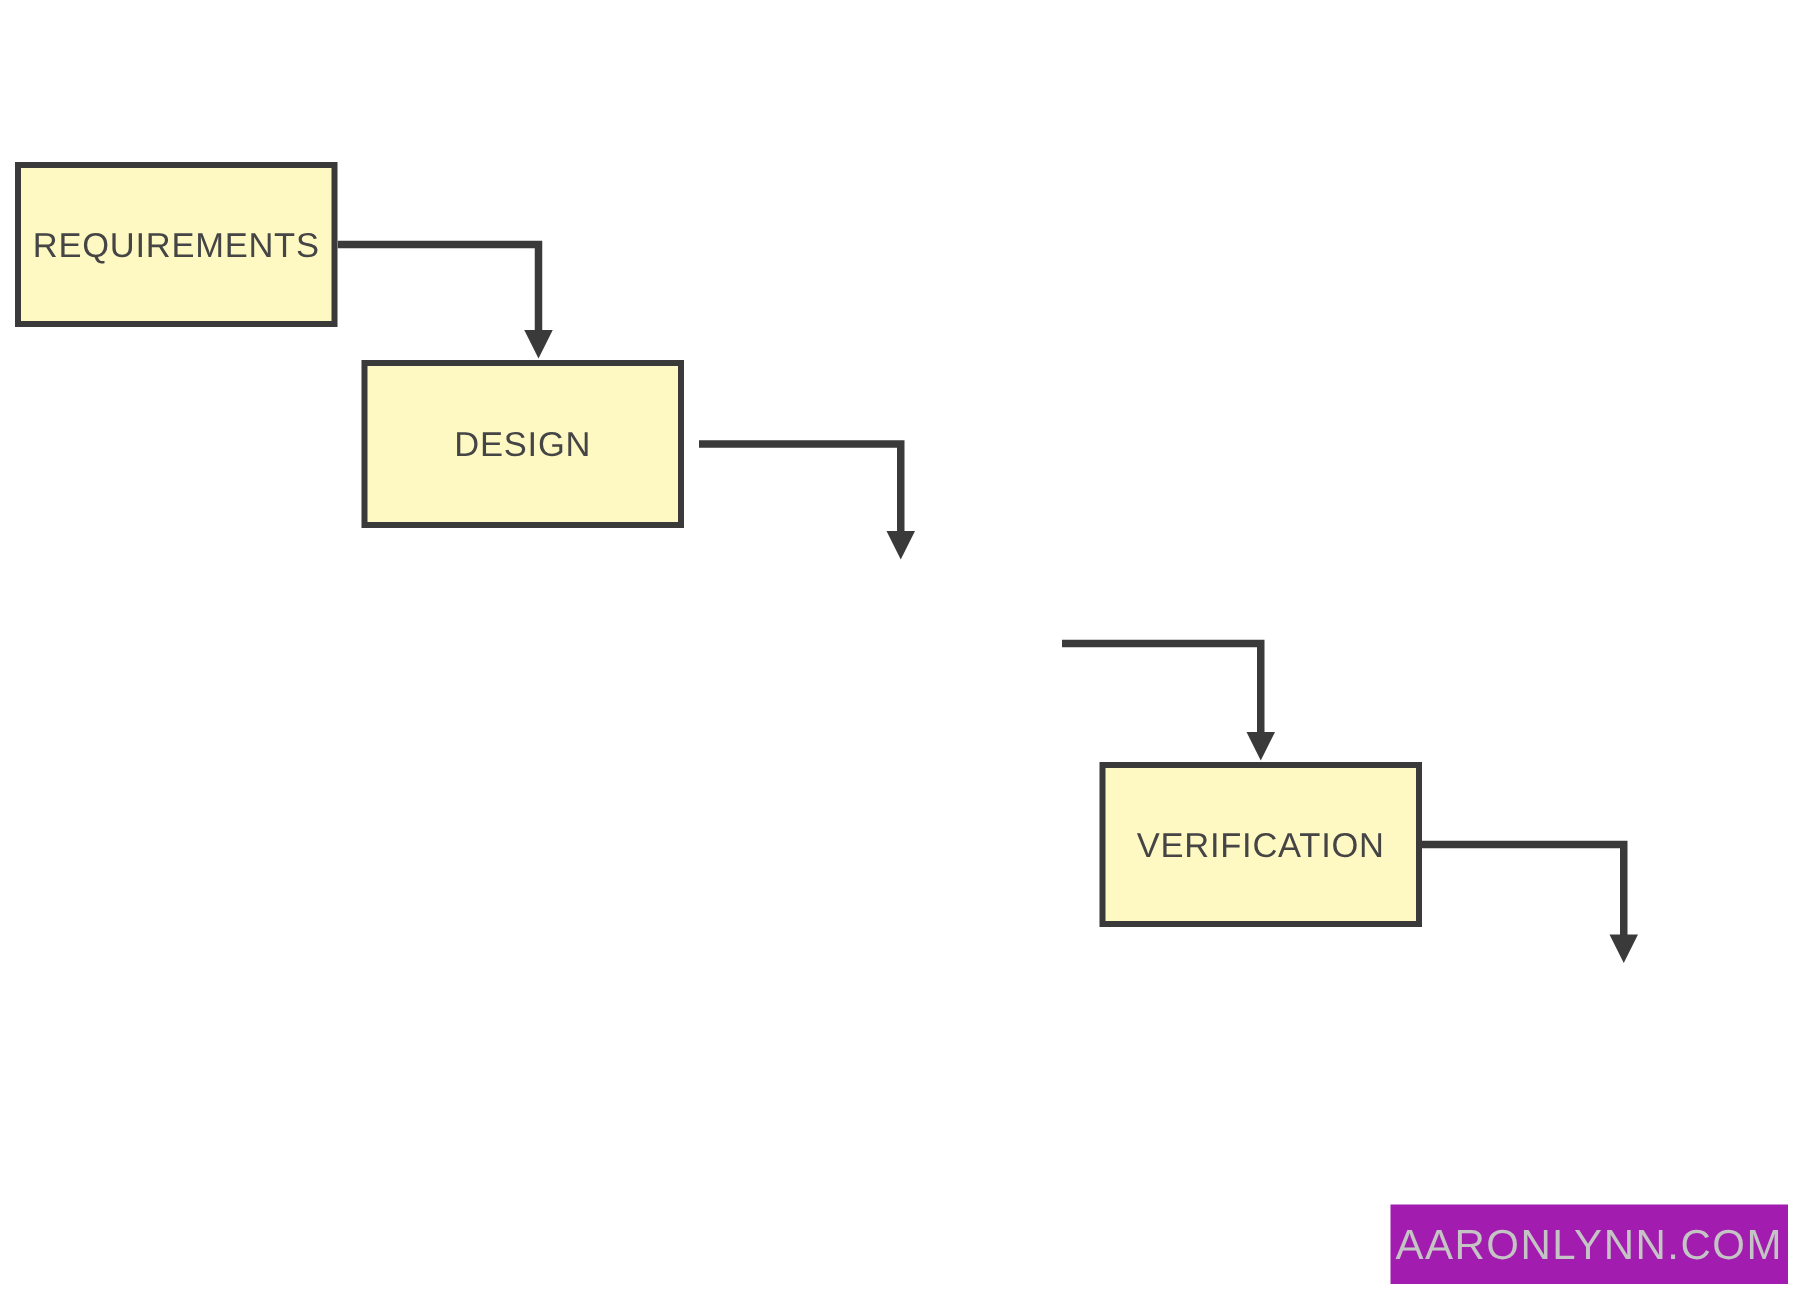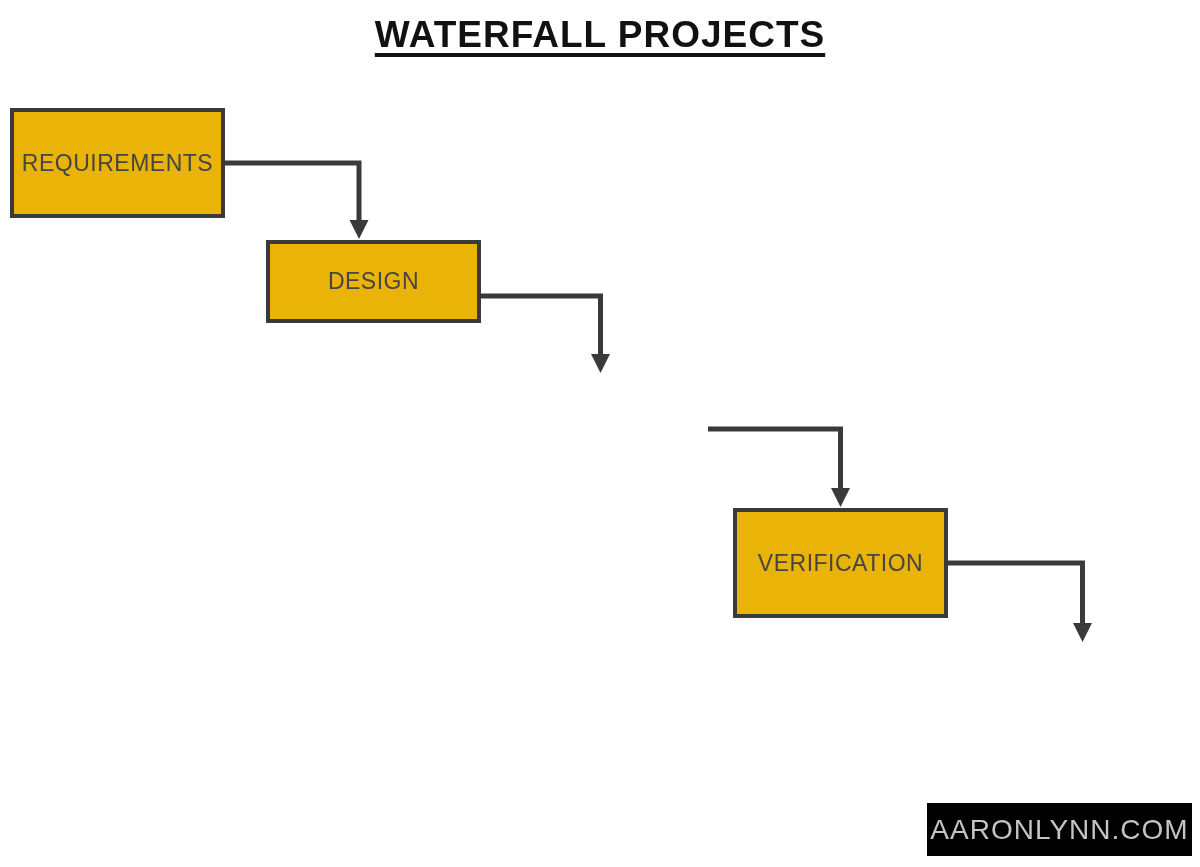--- a/index.html
+++ b/index.html
@@ -29,34 +29,34 @@
     text-decoration-thickness: 4px;
     text-underline-offset: 6px;
     margin: 0;
   }
   .stage-box {
     position: absolute;
     box-sizing: border-box;
     width: 215px;
     height: 110px;
     border: 4px solid #3a3a3a;
-    background: #eab308;
+    background: #fef9c3;
     display: flex;
     align-items: center;
     justify-content: center;
   }
   .stage-label {
     font-size: 23px;
     font-weight: 300;
     letter-spacing: 0.5px;
     color: #454545;
     white-space: nowrap;
   }
   .box-requirements   { left: 10px;  top: 108px; }
-  .box-design         { left: 266px; top: 240px; height: 83px; }
+  .box-design         { left: 241px; top: 240px; height: 112px; }
   .box-implementation { left: 493px; top: 374px; }
   .box-verification   { left: 733px; top: 508px; text-align: right; }
   .box-maintenance    { left: 975px; top: 643px; }
   .arrows-layer {
     position: absolute;
     left: 0;
     top: 0;
     width: 1200px;
     height: 867px;
     pointer-events: none;
@@ -69,39 +69,38 @@
   .arrow-head {
     fill: #3a3a3a;
     stroke: none;
   }
   .footer-badge {
     position: absolute;
     left: 927px;
     top: 803px;
     width: 265px;
     height: 53px;
-    background: #000000;
+    background: #a21caf;
     display: flex;
     align-items: center;
     justify-content: center;
   }
   .footer-text {
     font-size: 28px;
     font-weight: 300;
     letter-spacing: 1px;
     color: #c4c4c4;
     white-space: nowrap;
   }
 </style>
 </head>
 <body>
 
 <div class="canvas">
 
-  <h1 class="title">WATERFALL PROJECTS</h1>
 
   <svg class="arrows-layer" viewBox="0 0 1200 867" aria-hidden="true">
     <g>
       <path class="arrow-path" d="M 225 163 H 359 V 222"></path>
       <polygon class="arrow-head" points="349.5,220 368.5,220 359,239"></polygon>
     </g>
     <g>
       <path class="arrow-path" d="M 466 296 H 600.5 V 356"></path>
       <polygon class="arrow-head" points="591,354 610,354 600.5,373"></polygon>
     </g>

